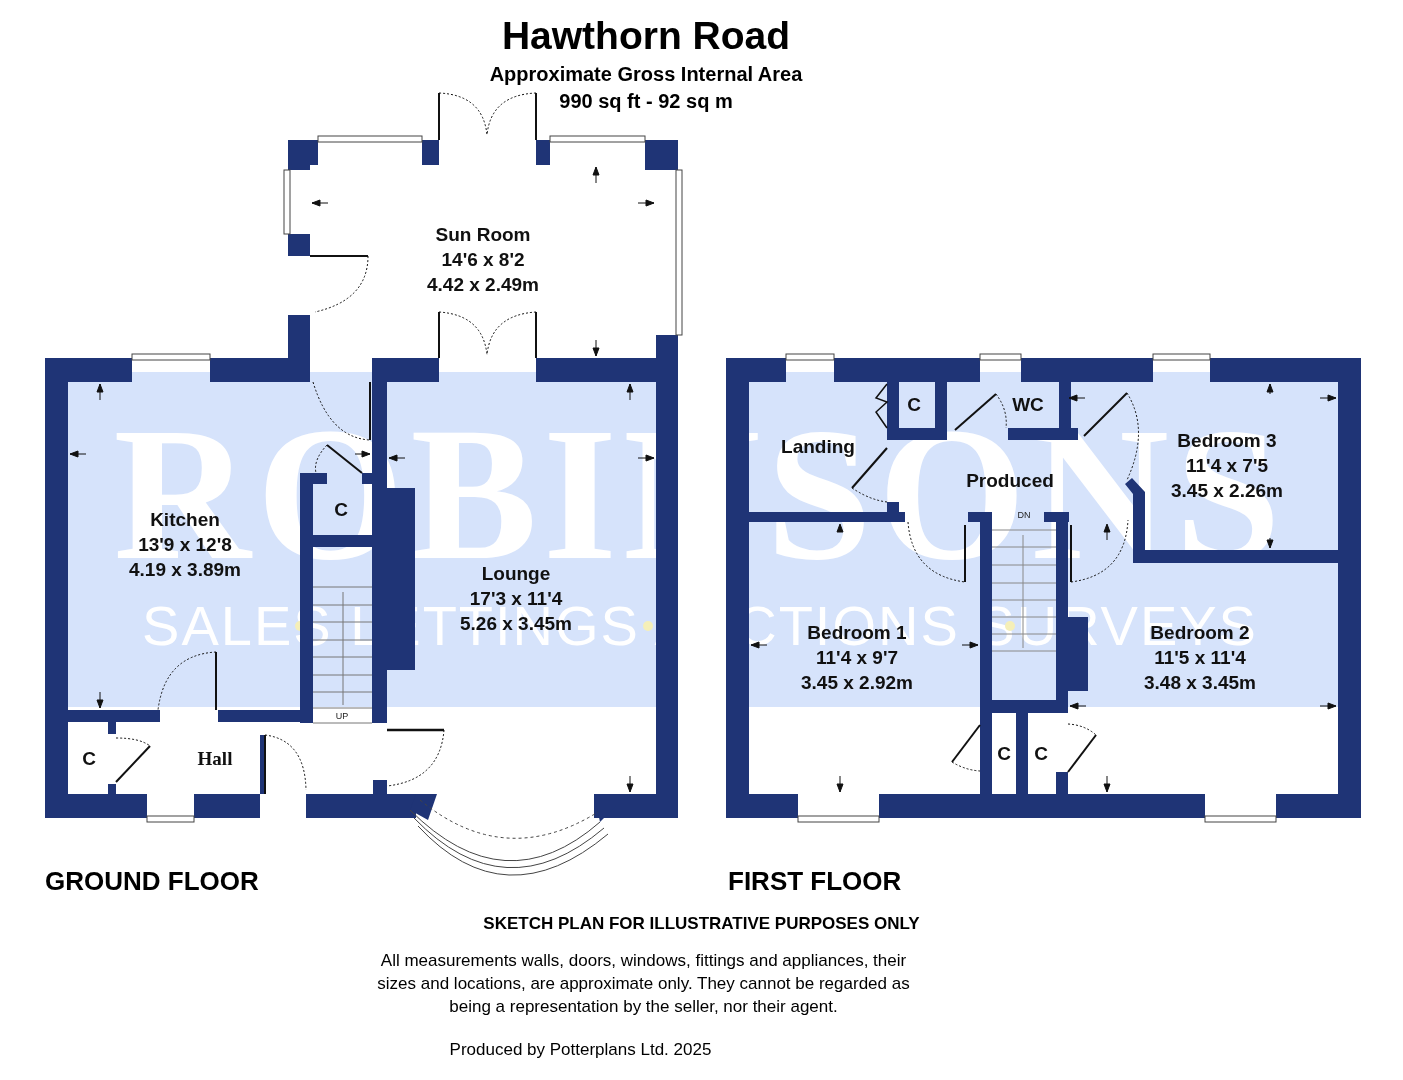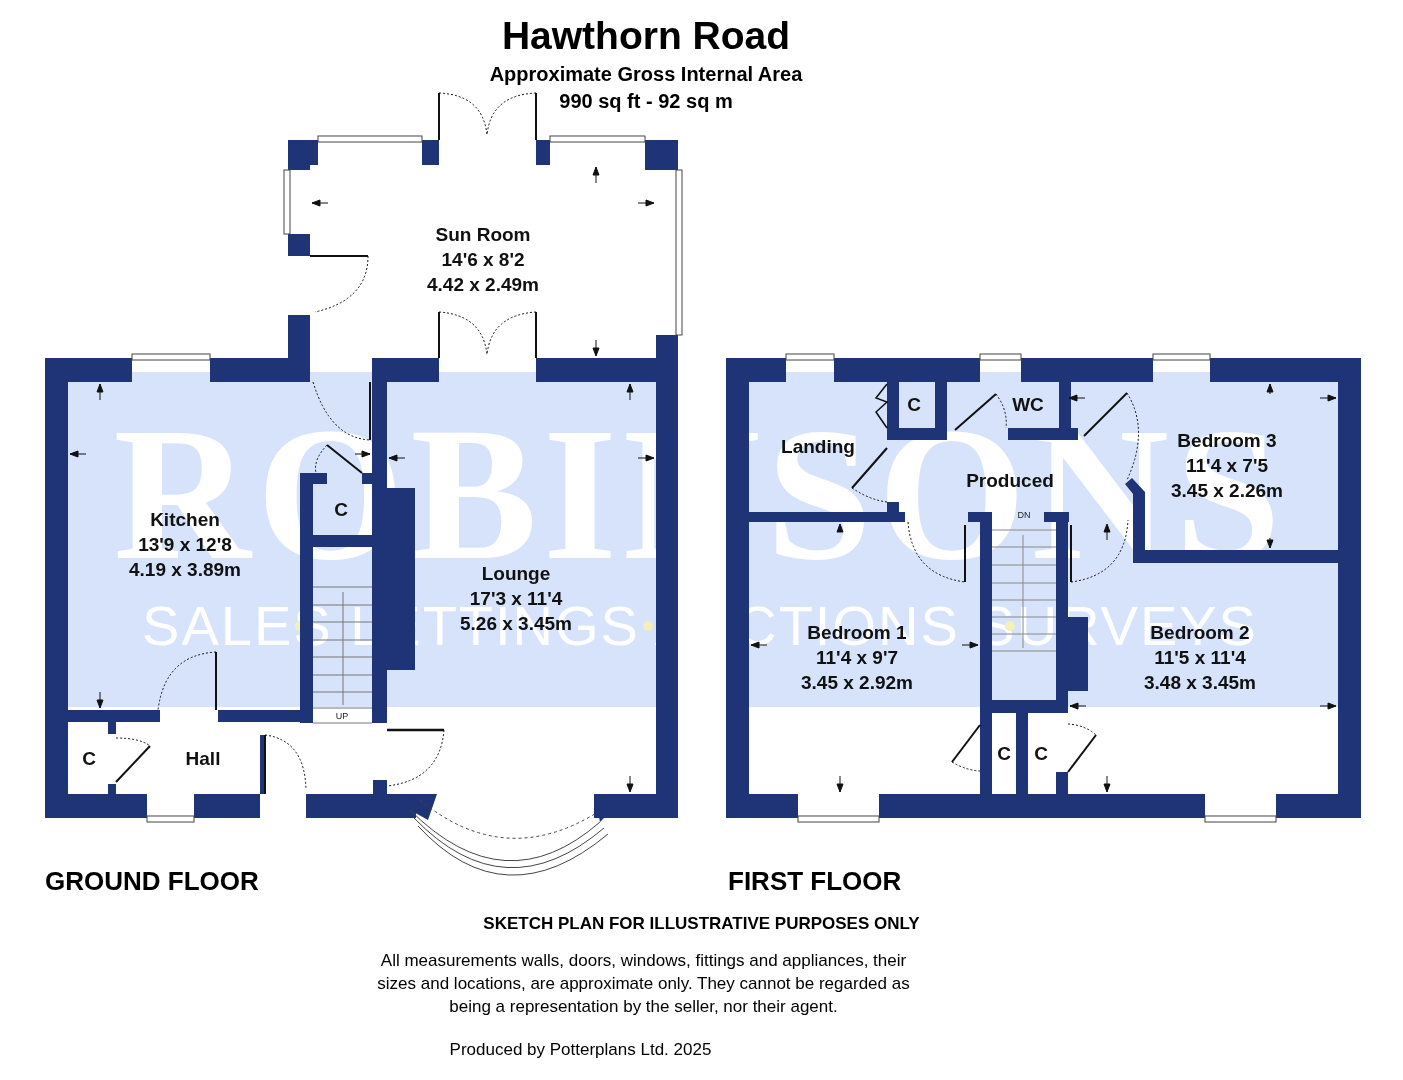--- a/index.html
+++ b/index.html
@@ -286,21 +286,21 @@
 <div class="room-label" style="left:185px; top:507px;">
   <div>Kitchen</div>
   <div>13'9 x 12'8</div>
   <div>4.19 x 3.89m</div>
 </div>
 <div class="room-label" style="left:516px; top:561px;">
   <div>Lounge</div>
   <div>17'3 x 11'4</div>
   <div>5.26 x 3.45m</div>
 </div>
-<div class="small-label" style="left:203px; top:759px;">Hall</div>
+<div class="small-label" style="left:215px; top:759px;font-family:Liberation Serif, serif;">Hall</div>
 <div class="small-label" style="left:341px; top:510px;">C</div>
 <div class="small-label" style="left:89px; top:759px;">C</div>
 <div class="tiny" style="left:342px; top:716px;">UP</div>
 
 <div class="small-label" style="left:818px; top:447px;">Landing</div>
 <div class="small-label" style="left:914px; top:405px;">C</div>
 <div class="small-label" style="left:1028px; top:405px;">WC</div>
 <div class="small-label" style="left:1010px; top:481px;">Produced</div>
 <div class="room-label" style="left:1227px; top:428px;">
   <div>Bedroom 3</div>

